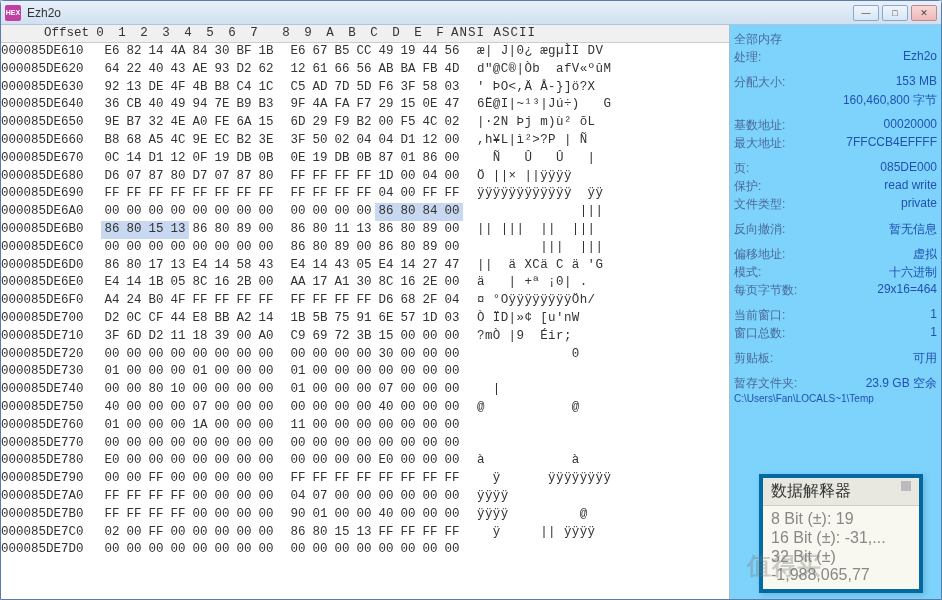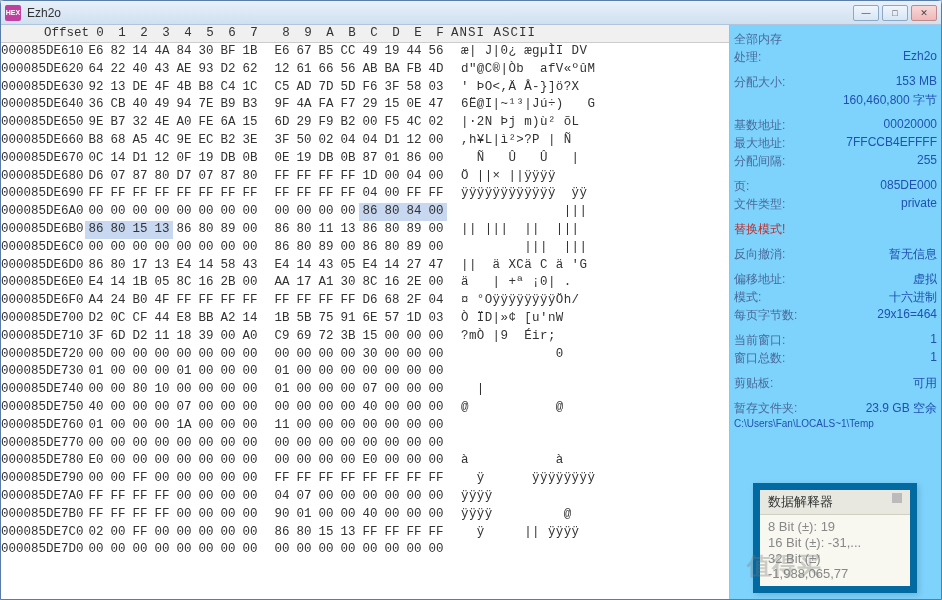--- a/index.html
+++ b/index.html
@@ -76,21 +76,21 @@
 }
 .col-offset { width: 84px; text-align: right; color: #333; }
 .col-bytes { flex: 0 0 auto; display: flex; }
 .col-bytes span { width: 22px; text-align: center; color: #333; }
 .col-bytes .gap { width: 10px; }
 .col-ansi { flex: 1; text-align: left; color: #333; letter-spacing: 1px; }
 
 .hex-body { }
 .hex-row { display: flex; white-space: pre; }
 .offset-cell { width: 84px; color: #333; }
-.bytes-cell { display: flex; }
+.bytes-cell { display: flex; margin-left: 16px; }
 .bytes-cell span { width: 22px; text-align: center; color: #333; }
 .bytes-cell .gap { width: 10px; }
 .ansi-cell { padding-left: 14px; color: #333; letter-spacing: 0.4px; }
 .sel { background: #c8d8f0; }
 
 .side-panel {
   width: 212px;
   background: #7dd3fc;
   border-left: 1px solid #a8becf;
   padding: 6px 4px;
@@ -102,27 +102,27 @@
 .sp-section { margin-bottom: 8px; }
 .sp-title { color: #4a6a9a; margin-bottom: 1px; }
 .sp-row { display: flex; justify-content: space-between; margin: 1px 0; }
 .sp-label { color: #4a6a9a; }
 .sp-value { color: #2050b0; text-align: right; }
 .sp-value.red { color: #c03030; }
 
 .tooltip-box {
   position: absolute;
   bottom: 6px;
-  right: 24px;
+  right: 18px;
   width: 164px;
   background: #f8f8f0;
-  border: 7px solid #0369a1;
+  border: 4px solid #0369a1;
   box-shadow: 2px 2px 6px rgba(0,0,0,0.15);
   padding: 4px 8px;
-  font-size: 13px;
+  font-size: 16px;
 }
 .tooltip-box .tt-title {
   background: #e8e8e0;
   margin: -4px -8px 4px -8px;
   padding: 3px 8px;
   border-bottom: 1px solid #d0d0c0;
   display: flex;
   justify-content: space-between;
 }
 .tt-close { width:10px; height:10px; background:#bbb; }
@@ -231,38 +231,33 @@
       </div>
       <div class="sp-section">
         <div class="sp-row">
             <span class="sp-label">基数地址:</span>
             <span class="sp-value">00020000</span>
           </div>
         <div class="sp-row">
             <span class="sp-label">最大地址:</span>
             <span class="sp-value">7FFCCB4EFFFF</span>
           </div>
-        <div class="sp-row">
-            <span class="sp-label">分配间隔:</span>
-            <span class="sp-value">255</span>
-          </div>
       </div>
       <div class="sp-section">
         <div class="sp-row">
             <span class="sp-label">页:</span>
             <span class="sp-value">085DE000</span>
           </div>
         <div class="sp-row">
+            <span class="sp-label">保护:</span>
+            <span class="sp-value">read write</span>
+          </div>
+        <div class="sp-row">
             <span class="sp-label">文件类型:</span>
             <span class="sp-value">private</span>
-          </div>
-      </div>
-      <div class="sp-section">
-        <div class="sp-row">
-            <span class="sp-value red">替换模式!</span>
           </div>
       </div>
       <div class="sp-section">
         <div class="sp-row">
             <span class="sp-label">反向撤消:</span>
             <span class="sp-value">暂无信息</span>
           </div>
       </div>
       <div class="sp-section">
         <div class="sp-row">

